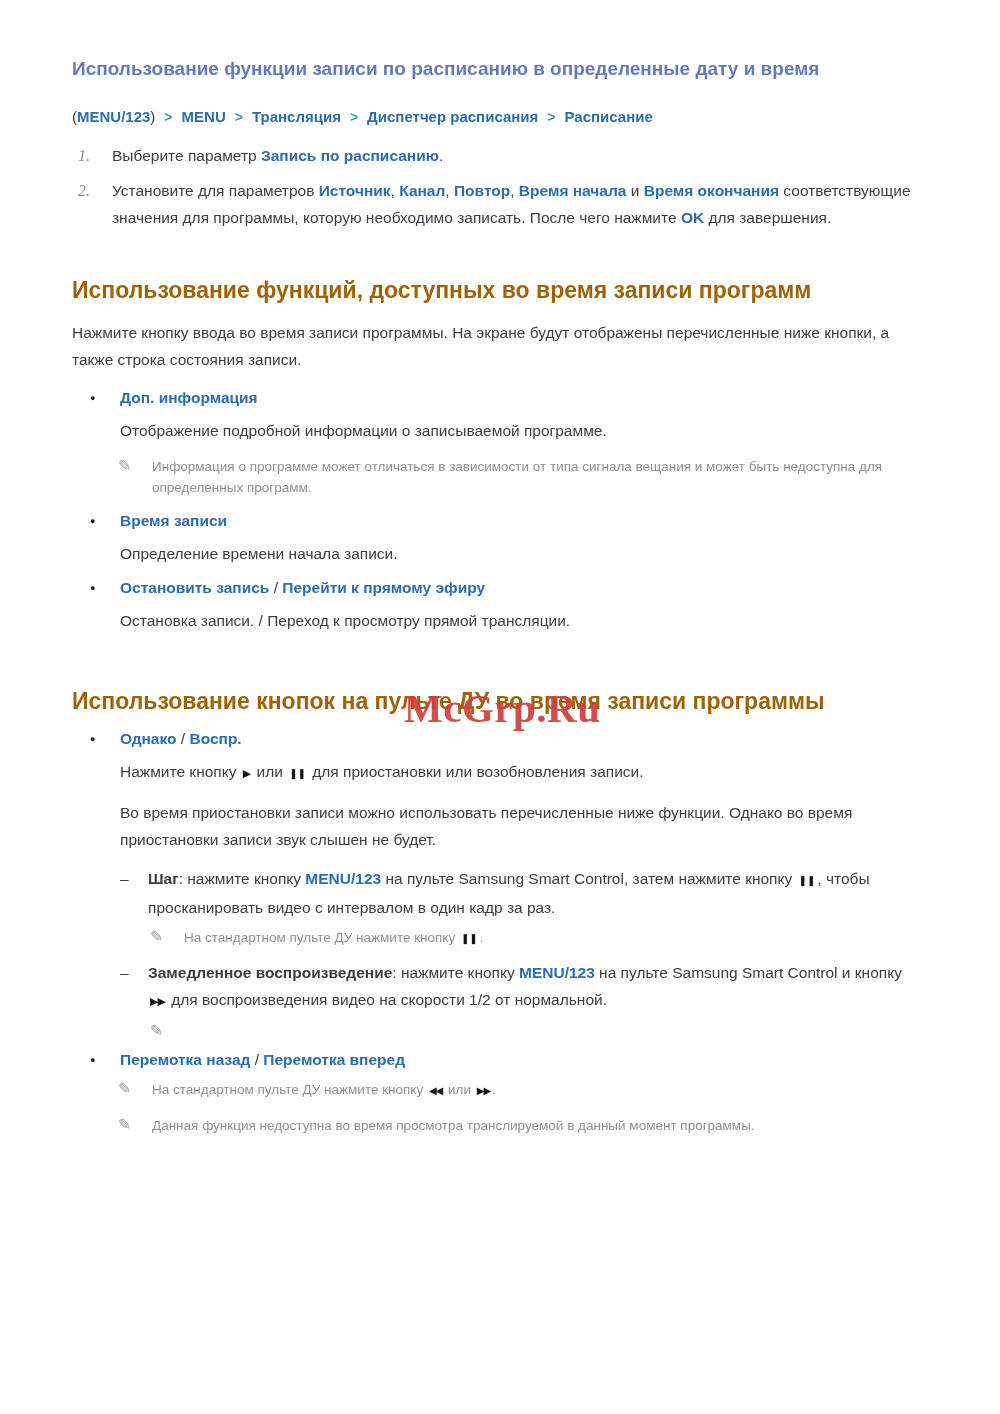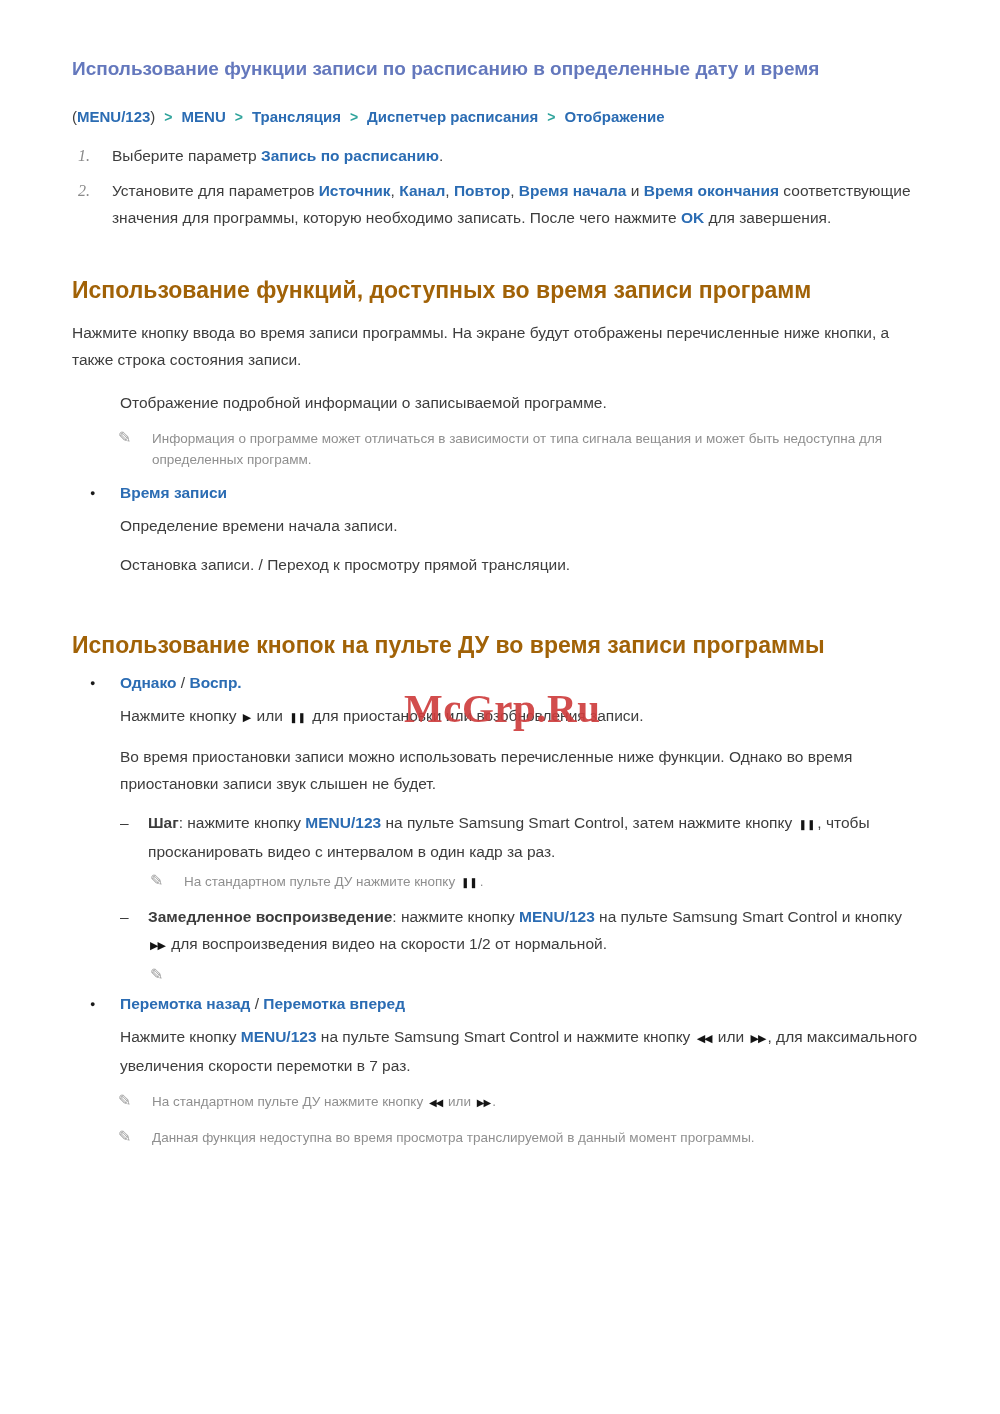--- a/index.html
+++ b/index.html
@@ -74,50 +74,52 @@
     pointer-events:none;
   }
 </style>
 </head>
 <body>
 
 <div class="page">
 
   <h1 class="title">Использование функции записи по расписанию в определенные дату и время</h1>
 
-  <div class="breadcrumb"><span class="paren">(</span><span class="crumb">MENU/123</span><span class="paren">)</span><span class="chev">&gt;</span><span class="crumb">MENU</span><span class="chev">&gt;</span><span class="crumb">Трансляция</span><span class="chev">&gt;</span><span class="crumb">Диспетчер расписания</span><span class="chev">&gt;</span><span class="crumb">Отображение</span></div>
+  <div class="breadcrumb"><span class="paren">(</span><span class="crumb">MENU/123</span><span class="paren">)</span><span class="chev">&gt;</span><span class="crumb">MENU</span><span class="chev">&gt;</span><span class="crumb">Трансляция</span><span class="chev">&gt;</span><span class="crumb">Диспетчер расписания</span><span class="chev">&gt;</span><span class="crumb">Расписание</span></div>
 
   <div class="steps">
     <div class="step">
       <span class="step-num">1.</span>
       <div class="step-body"><span>Выберите параметр </span><span class="term">Запись по расписанию</span><span>.</span></div>
     </div>
     <div class="step">
       <span class="step-num">2.</span>
       <div class="step-body"><span>Установите для параметров </span><span class="term">Источник</span><span>, </span><span class="term">Канал</span><span>, </span><span class="term">Повтор</span><span>, </span><span class="term">Время начала</span><span> и </span><span class="term">Время окончания</span><span> соответствующие значения для программы, которую необходимо записать. После чего нажмите </span><span class="term">OK</span><span> для завершения.</span></div>
     </div>
   </div>
 
   <h2 class="section">Использование функций, доступных во время записи программ</h2>
   <p class="intro">Нажмите кнопку ввода во время записи программы. На экране будут отображены перечисленные ниже кнопки, а также строка состояния записи.</p>
 
   <div class="bullet">
+    <div class="bullet-head"><span class="dot">●</span><span class="bullet-label">Доп. информация</span></div>
     <p class="bullet-body">Отображение подробной информации о записываемой программе.</p>
     <div class="note">
         <span class="pencil">✎</span>
         <span class="note-text">Информация о программе может отличаться в зависимости от типа сигнала вещания и может быть недоступна для определенных программ.</span>
       </div>
   </div>
 
   <div class="bullet">
     <div class="bullet-head"><span class="dot">●</span><span class="bullet-label">Время записи</span></div>
     <p class="bullet-body">Определение времени начала записи.</p>
   </div>
 
   <div class="bullet">
+    <div class="bullet-head"><span class="dot">●</span><span class="bullet-label">Остановить запись</span><span class="label-sep"> / </span><span class="bullet-label">Перейти к прямому эфиру</span></div>
     <p class="bullet-body">Остановка записи. / Переход к просмотру прямой трансляции.</p>
   </div>
 
   <h2 class="section second">Использование кнопок на пульте ДУ во время записи программы</h2>
 
   <div class="watermark">McGrp.Ru</div>
 
   <div class="bullet">
     <div class="bullet-head"><span class="dot">●</span><span class="bullet-label">Однако</span><span class="label-sep"> / </span><span class="bullet-label">Воспр.</span></div>
 
@@ -139,21 +141,20 @@
         <div class="dash-body"><span class="bterm">Замедленное воспроизведение</span><span>: нажмите кнопку </span><span class="term">MENU/123</span><span> на пульте Samsung Smart Control и кнопку </span><span class="btn-icon">▶▶</span><span> для воспроизведения видео на скорости 1/2 от нормальной.</span></div>
       </div>
     <div class="note dash-note">
         <span class="pencil">✎</span>
       </div>
   </div>
 
   <div class="bullet">
     <div class="bullet-head"><span class="dot">●</span><span class="bullet-label">Перемотка назад</span><span class="label-sep"> / </span><span class="bullet-label">Перемотка вперед</span></div>
 
-    <p class="bullet-body"><span>Нажмите кнопку </span><span class="term">MENU/123</span><span> на пульте Samsung Smart Control и нажмите кнопку </span><span class="btn-icon">◀◀</span><span> или </span><span class="btn-icon">▶▶</span><span>, для максимального увеличения скорости перемотки в 7 раз.</span></p>
 
     <div class="note">
         <span class="pencil">✎</span>
         <span class="note-text"><span>На стандартном пульте ДУ нажмите кнопку </span><span class="btn-icon sm">◀◀</span><span> или </span><span class="btn-icon sm">▶▶</span><span>.</span></span>
       </div>
 
     <div class="note">
         <span class="pencil">✎</span>
         <span class="note-text">Данная функция недоступна во время просмотра транслируемой в данный момент программы.</span>
       </div>

